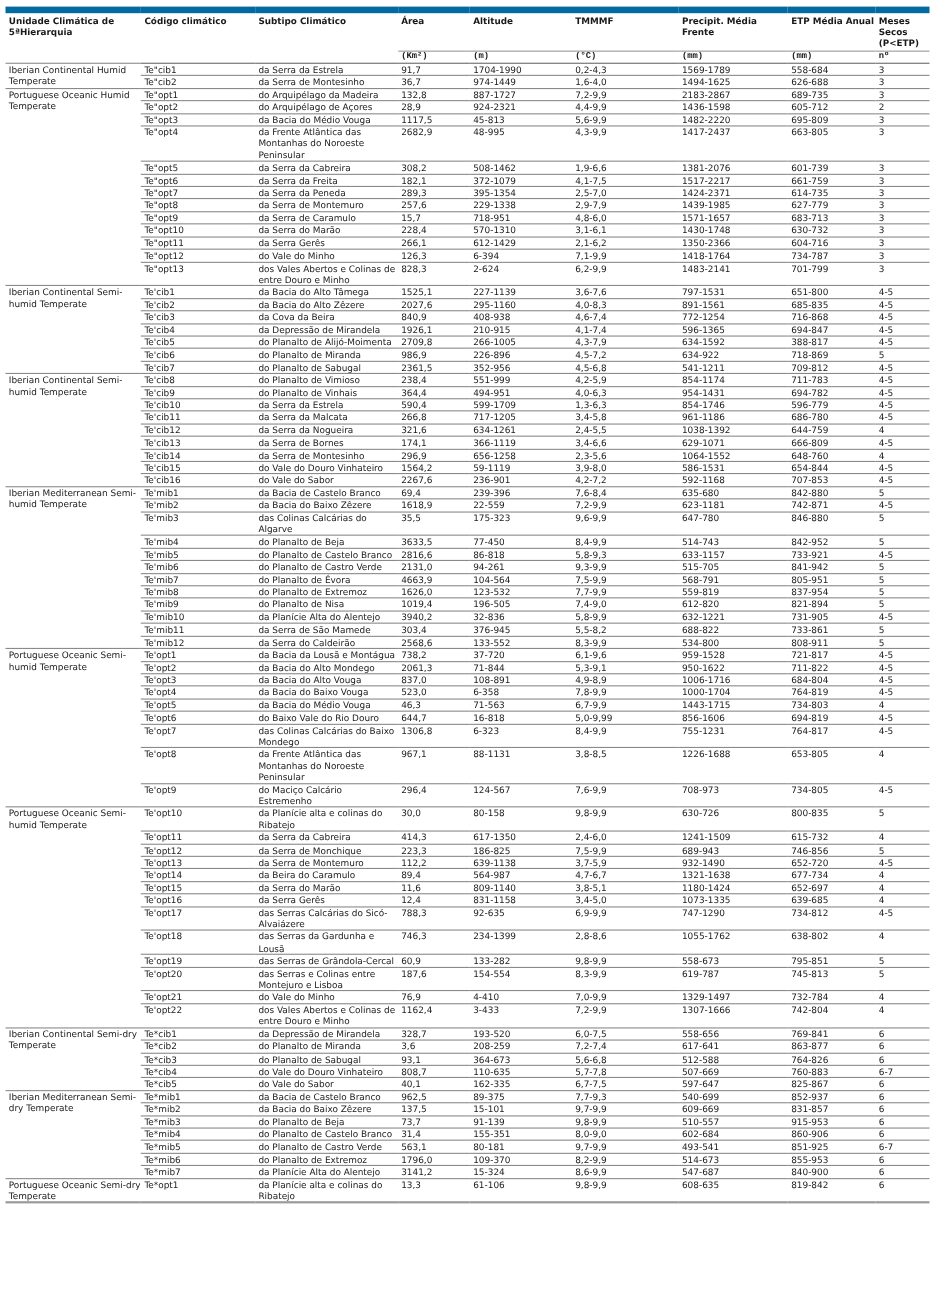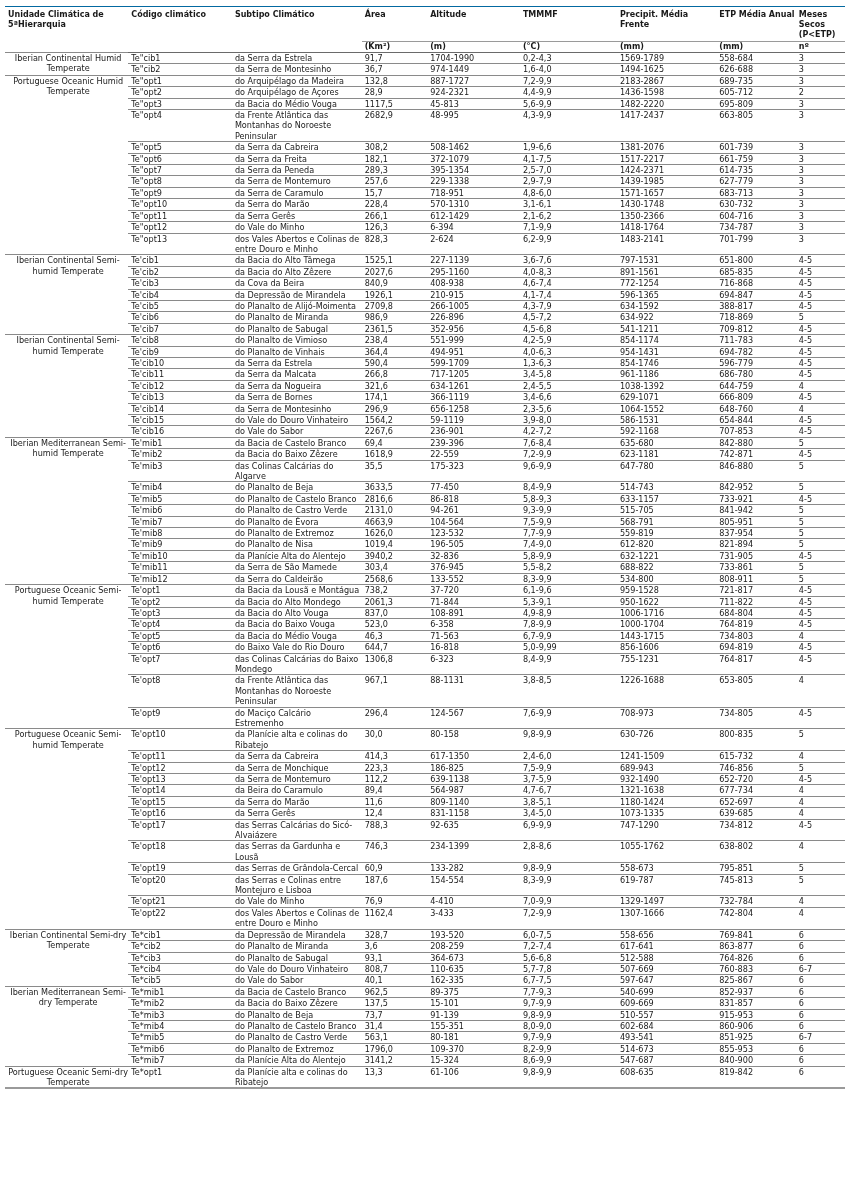--- a/index.html
+++ b/index.html
@@ -10,26 +10,26 @@
   col.c1 { width: 95px; }
   col.c2 { width: 119px; }
   col.c3 { width: 60px; }
   col.c4 { width: 85px; }
   col.c5 { width: 89px; }
   col.c6 { width: 91px; }
   col.c7 { width: 73px; }
   col.c8 { width: 45px; }
   th, td { padding: 0 0 0 3px; vertical-align: top; text-align: left; white-space: nowrap; overflow: hidden; }
   thead th { font-weight: bold; font-size: 8px; line-height: 10px; }
-  thead tr.h1 th { border-top: 1px solid #0369a1; padding-top: 3px; height: 31px; }
-  thead tr.h2 th { height: 10px; padding-top: 0; }
+  thead tr.h1 th { border-top: 6px solid #0369a1; padding-top: 3px; height: 31px; }
+  thead tr.h2 th { height: 10px; padding-top: 0; font-family: Liberation Mono, monospace; }
   thead tr.h2 th.unit { border-top: 1px solid #9a9a9a; }
   tbody td { height: 10.4px; border-top: 1px solid #8a8a8a; }
   tbody td.wrapcell { white-space: normal; }
-  tbody td.grp { border-top: none; white-space: normal; text-align: center; }
+  tbody td.grp { border-top: none; white-space: normal; }
   tbody tr.gstart td.grp { border-top: 1px solid #8a8a8a; }
   tbody tr.first td { border-top: 1px solid #6a6a6a; }
   tfoot td { border-top: 2px solid #9a9a9a; height: 0; padding: 0; }
 </style>
 </head>
 <body>
 
 <div class="wrap">
   <table>
     <colgroup>

